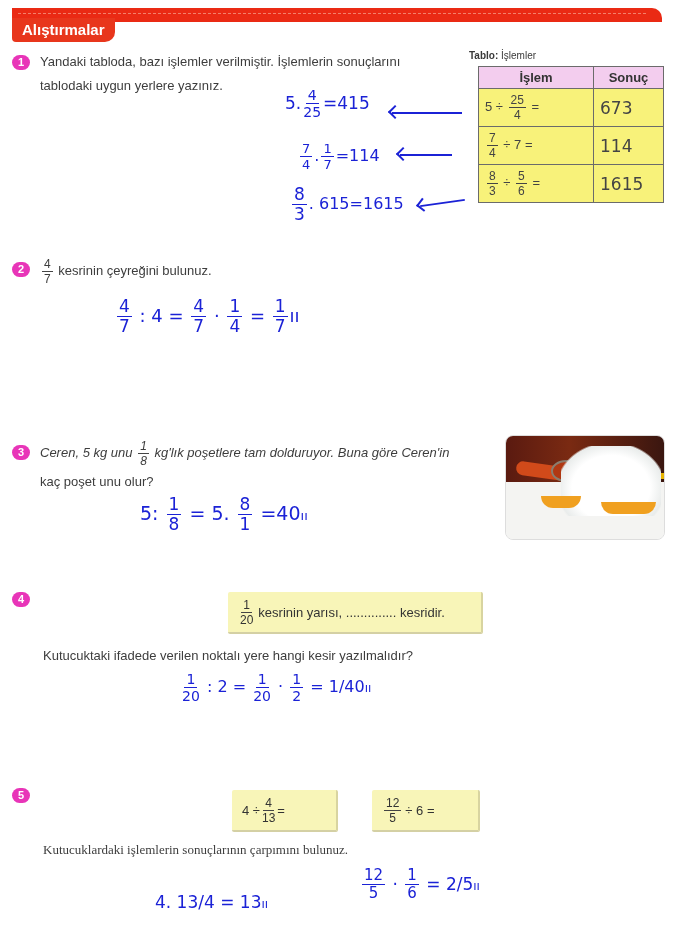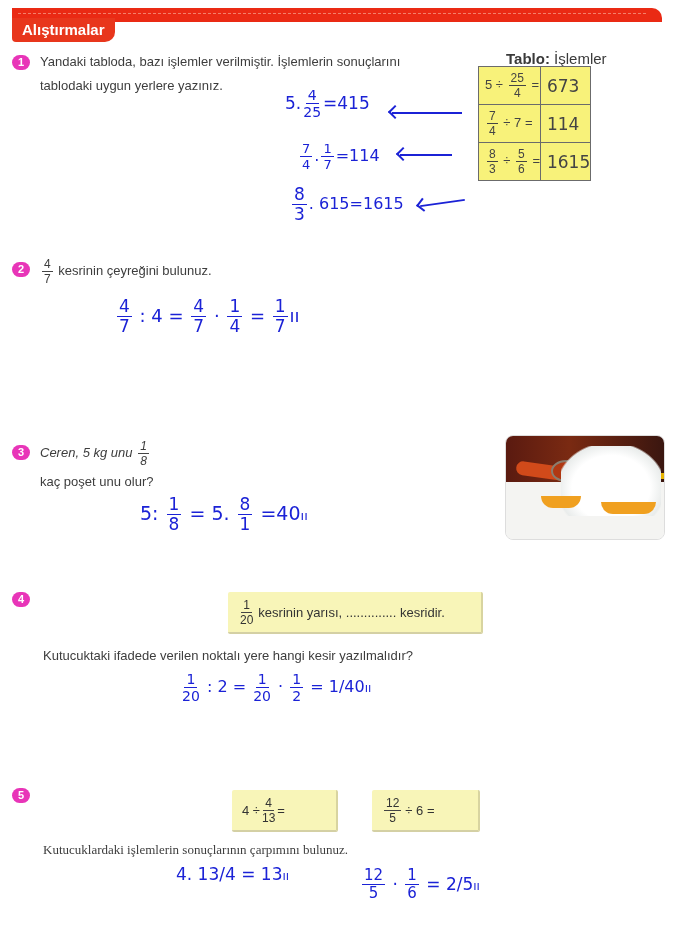--- a/index.html
+++ b/index.html
@@ -15,21 +15,21 @@
 
   .num-badge { position: absolute; width: 18px; height: 15px; border-radius: 8px; background: #e835b8; color: #fff; font-size: 11px; font-weight: bold; text-align: center; line-height: 15px; }
 
   .txt { position: absolute; font-size: 13px; line-height: 24px; color: #3d3d3d; }
 
   .frac { display: inline-flex; flex-direction: column; align-items: center; vertical-align: middle; line-height: 1; font-size: 12px; margin: 0 2px; }
   .frac .n { padding: 0 2px 1px; border-bottom: 1px solid #444; }
   .frac .d { padding-top: 1px; }
 
   
-  .tbl-title { position: absolute; left: 506px; top: 50px; font-size: 15px; }
+  .tbl-title { position: absolute; left: 469px; top: 50px; font-size: 10px; }
   .tbl-title b { font-weight: bold; }
   table.ops { position: absolute; left: 478px; top: 66px; border-collapse: collapse; font-size: 13px; }
   table.ops th { background: #f3cdee; font-weight: bold; height: 22px; border: 1.5px solid #6b6b6b; color: #333; }
   table.ops td { background: #f8f27a; border: 1.5px solid #6b6b6b; height: 38px; padding-left: 6px; color: #444; }
   table.ops .c1 { width: 115px; }
   table.ops .c2 { width: 70px; }
   .res { font-family: "DejaVu Sans", sans-serif; color: #1b22d6; font-size: 17px; padding-left: 6px; }
 
   .box { position: absolute; background: #f8f5b8; border-right: 2px solid #d8d4a0; border-bottom: 2px solid #d4d0a4; border-radius: 2px; font-size: 13px; display: flex; align-items: center; padding-left: 10px; color: #333; }
 
@@ -54,20 +54,24 @@
   </div>
 <div class="tab">Alıştırmalar</div>
 
 <div class="num-badge" style="left:12px;top:55px;">1</div>
 <div class="txt" style="left:40px;top:50px;width:425px;text-align:justify;">Yandaki tabloda, bazı işlemler verilmiştir. İşlemlerin sonuçlarını</div>
 <div class="txt" style="left:40px;top:74px;">tablodaki uygun yerlere yazınız.</div>
 
 <div class="tbl-title"><b>Tablo:</b><span> İşlemler</span></div>
 <table class="ops">
   <tbody>
+      <tr>
+    <th class="c1">İşlem</th>
+    <th class="c2">Sonuç</th>
+  </tr>
   <tr>
     <td>
       <span>5 ÷</span>
       <span class="frac">
             <span class="n">25</span>
             <span class="d">4</span>
           </span>
       <span>=</span>
     </td>
     <td class="res">673</td>
@@ -157,20 +161,21 @@
     </span><span>ıı</span>
 </div>
 
 <div class="num-badge" style="left:12px;top:445px;">3</div>
 <div class="txt" style="left:40px;top:440px;font-style:italic;">
   <span>Ceren, 5 kg unu</span>
   <span class="frac">
       <span class="n">1</span>
       <span class="d">8</span>
     </span>
+  <span>kg'lık poşetlere tam dolduruyor. Buna göre Ceren'in</span>
 </div>
 <div class="txt" style="left:40px;top:470px;">kaç poşet unu olur?</div>
 <div class="hw" style="left:140px;top:496px;font-size:19px;">
   <span>5:</span>
   <span class="frac" style="font-size:17px;">
       <span class="n" style="border-color:#1b22d6">1</span>
       <span class="d">8</span>
     </span>
   <span>=  5.</span>
   <span class="frac" style="font-size:17px;">
@@ -228,21 +233,21 @@
   <span>=</span>
 </div>
 <div class="box" style="left:372px;top:790px;width:108px;height:42px;">
   <span class="frac">
       <span class="n">12</span>
       <span class="d">5</span>
     </span>
   <span style="margin-left:2px;">÷ 6 =</span>
 </div>
 <div class="txt" style="left:43px;top:838px;font-family:Liberation Serif, serif;">Kutucuklardaki işlemlerin sonuçlarının çarpımını bulunuz.</div>
-<div class="hw" style="left:155px;top:864px;font-size:17px;margin-left:21px;">
+<div class="hw" style="left:155px;top:892px;font-size:17px;">
   <span>4. 13/4 = 13</span><span style="font-size:12px;">ıı</span>
 </div>
 <div class="hw" style="left:360px;top:868px;font-size:17px;">
   <span class="frac" style="font-size:15px;">
       <span class="n" style="border-color:#1b22d6">12</span>
       <span class="d">5</span>
     </span>
   <span>·</span>
   <span class="frac" style="font-size:15px;">
       <span class="n" style="border-color:#1b22d6">1</span>

